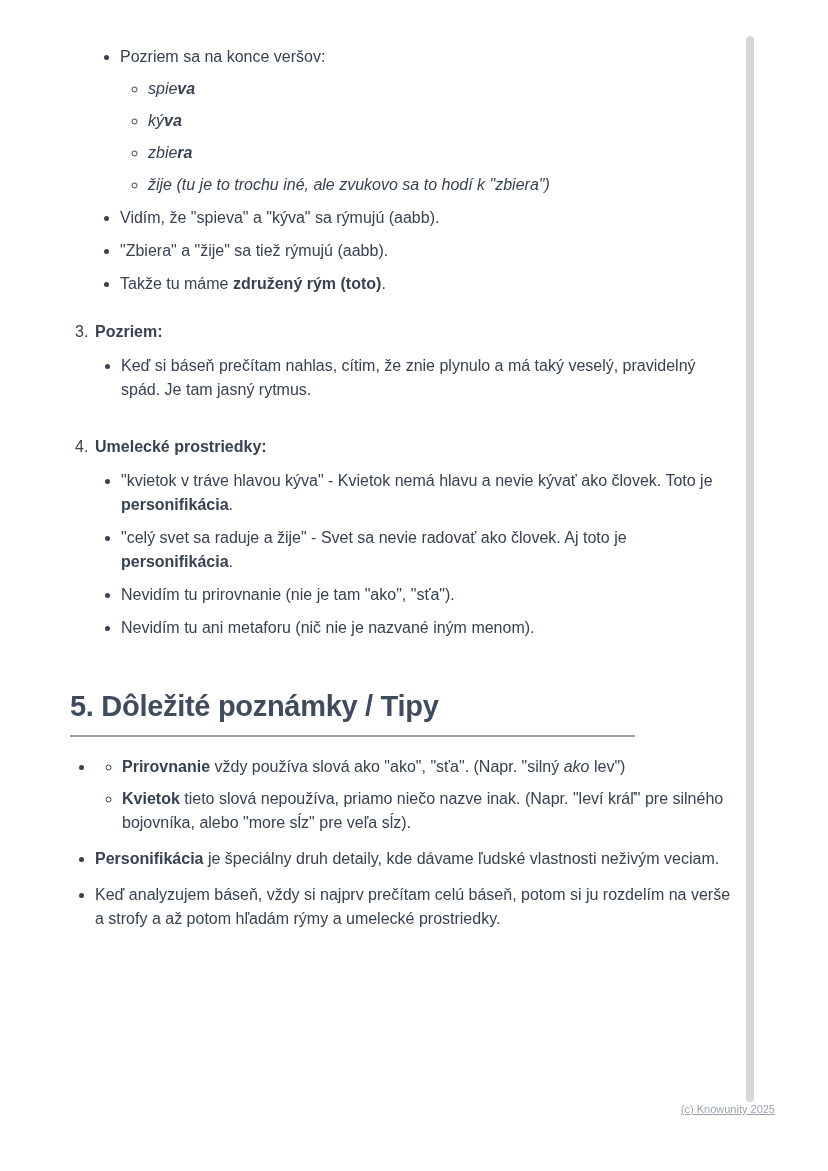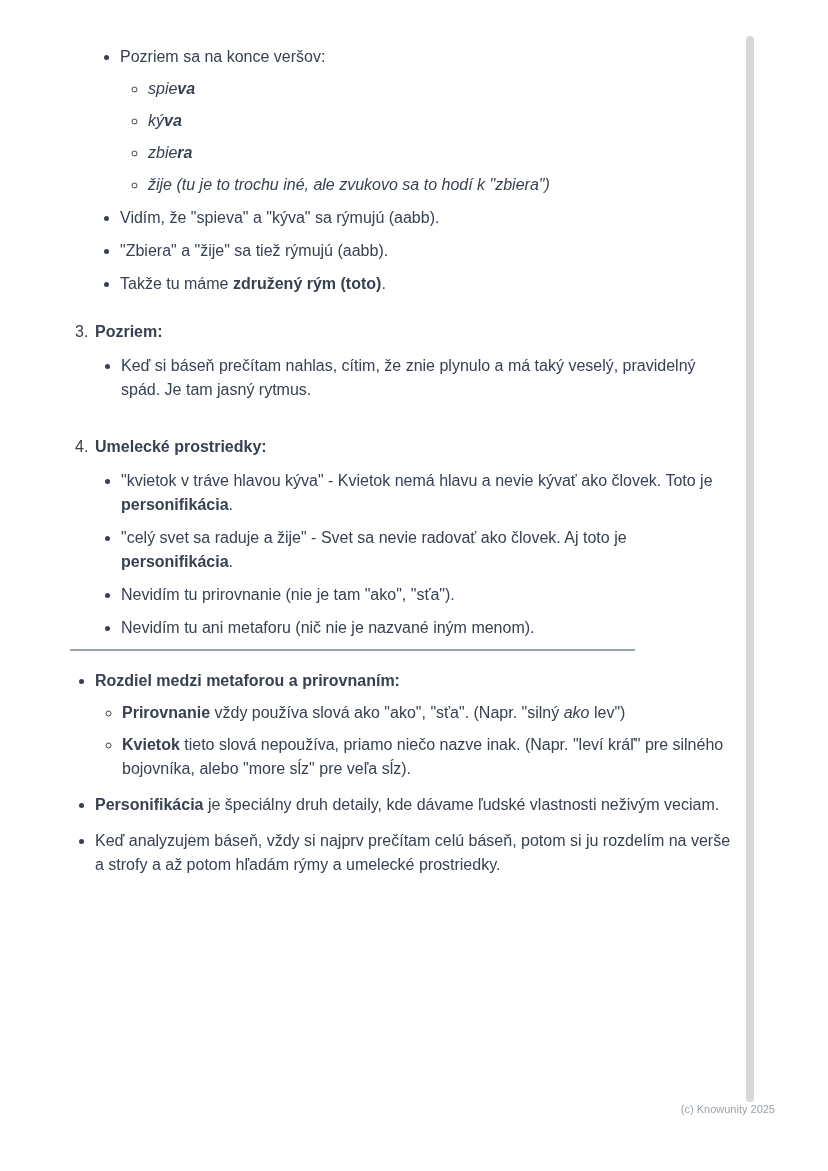--- a/index.html
+++ b/index.html
@@ -90,20 +90,21 @@
   }
   .footer {
     position: absolute;
     top: 1102px;
     right: 53px;
     font-size: 11px;
     line-height: 14px;
     color: var(--footer-text);
     z-index: 2;
     background: transparent;
+    text-decoration: underline;
   }
 </style>
 </head>
 <body>
 
 <div class="page">
   <div class="doc">
 
     <ul class="first-list">
       <li>
@@ -137,25 +138,25 @@
         <ul>
           <li><span><span>"kvietok v tráve hlavou kýva" - Kvietok nemá hlavu a nevie kývať ako človek. Toto je </span><strong>personifikácia</strong><span>.</span></span></li>
           <li><span><span>"celý svet sa raduje a žije" - Svet sa nevie radovať ako človek. Aj toto je </span><strong>personifikácia</strong><span>.</span></span></li>
           <li><span><span>Nevidím tu prirovnanie (nie je tam "ako", "sťa").</span></span></li>
           <li><span><span>Nevidím tu ani metaforu (nič nie je nazvané iným menom).</span></span></li>
         </ul>
       </div>
     </div>
 
 
+    <h2 class="section-heading">5. Dôležité poznámky / Tipy</h2>
     <hr class="section-divider">
 
     <ul class="tips">
       <li>
-        <span><strong>Rozdiel medzi metaforou a prirovnaním:</strong></span>
         <ul class="lvl2 sub">
           <li><span><strong>Prirovnanie</strong><span> vždy používa slová ako "ako", "sťa". (Napr. "silný </span><em>ako</em><span> lev")</span></span></li>
           <li><span><strong>Kvietok</strong><span> tieto slová nepoužíva, priamo niečo nazve inak. (Napr. "leví kráľ" pre silného bojovníka, alebo "more sĺz" pre veľa sĺz).</span></span></li>
         </ul>
       </li>
       <li><span><strong>Personifikácia</strong><span> je špeciálny druh detaily, kde dávame ľudské vlastnosti neživým veciam.</span></span></li>
       <li><span><span>Keď analyzujem báseň, vždy si najprv prečítam celú báseň, potom si ju rozdelím na verše a strofy a až potom hľadám rýmy a umelecké prostriedky.</span></span></li>
     </ul>
 
   </div>

